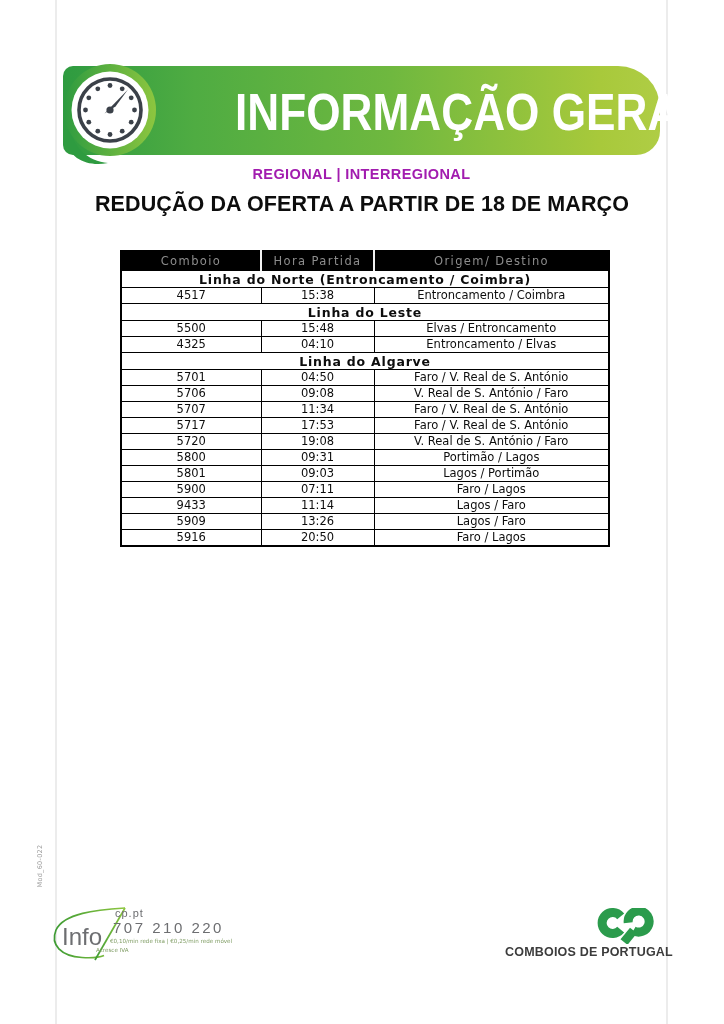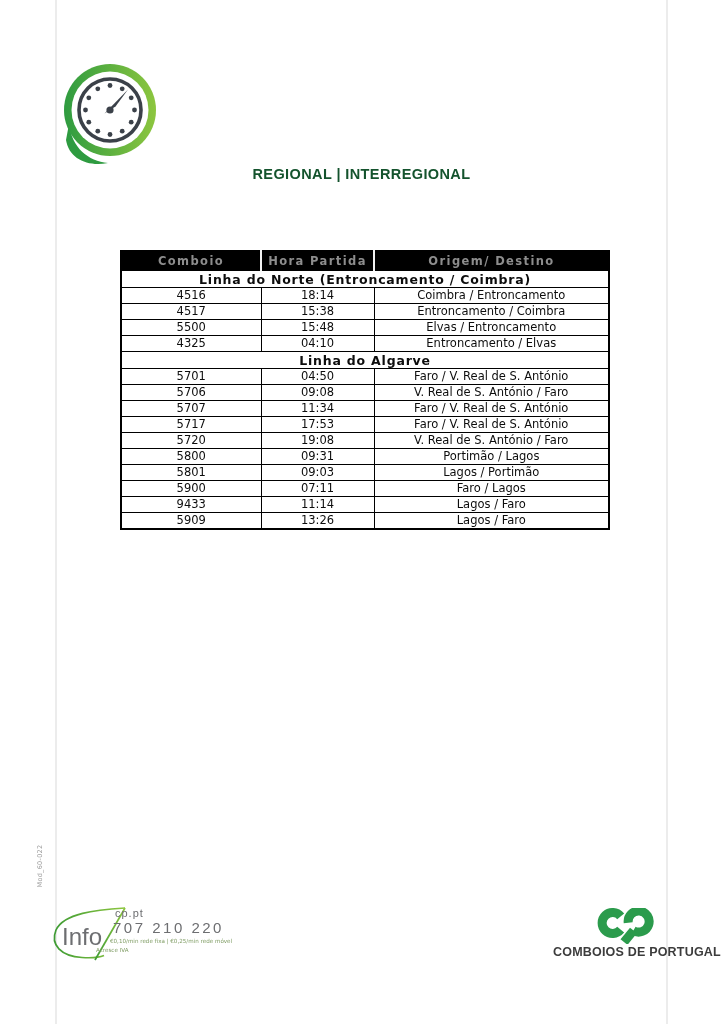--- a/index.html
+++ b/index.html
@@ -19,74 +19,76 @@
   }
   .banner-title{
     position:absolute;left:172px;top:0;height:89px;line-height:92px;
     color:#ffffff;font-size:52px;font-weight:bold;letter-spacing:0px;
     transform:scaleX(0.85);transform-origin:left center;white-space:nowrap;
   }
   .gauge-svg{position:absolute;left:58px;top:60px;}
 
   .subtitle{
     position:absolute;left:56px;top:166px;width:611px;text-align:center;
-    color:#14532d;font-size:14.5px;font-weight:bold;letter-spacing:0.4px;
+    color:#a21caf;font-size:14.5px;font-weight:bold;letter-spacing:0.4px;
   }
   .doc-title{
     position:absolute;left:30px;top:192px;width:664px;text-align:center;
     color:#0d0d0d;font-size:21.5px;font-weight:bold;letter-spacing:0.1px;
     font-family:"Liberation Sans",sans-serif;
   }
 
   
   table.schedule{
     position:absolute;left:120px;top:250px;width:488px;
     border-collapse:collapse;table-layout:fixed;
     border:2.5px solid #000;
     font-family:"DejaVu Sans",sans-serif;
   }
   table.schedule th,table.schedule td{
     border:1.6px solid #000;text-align:center;vertical-align:middle;
     padding:1px 2px;font-size:11.5px;line-height:13px;color:#0d0d0d;
     overflow:hidden;white-space:nowrap;
   }
   table.schedule thead th{
-    background:#000000;color:#8d8d8d;font-size:11.5px;font-weight:bold;
+    background:#000000;color:#8d8d8d;font-size:11.5px;font-weight:normal;
     letter-spacing:1.4px;padding:2.5px 2px;
   }
   table.schedule thead th:not(:first-child){border-left:2px solid #f2f2f2;}
   table.schedule tr.section-row td{
     font-weight:bold;font-size:12.5px;letter-spacing:0.8px;padding:1.5px 2px;
   }
 
   
   .info-svg{position:absolute;left:46px;top:900px;}
   
   .cp-svg{position:absolute;left:597px;top:908px;}
   .cp-name{
     position:absolute;left:505px;top:945px;width:162px;text-align:right;
     color:#3c3c3c;font-size:12.5px;font-weight:bold;letter-spacing:0.2px;
     white-space:nowrap;
-    margin-left:48px;
   }
   .side-label{
     position:absolute;left:10px;top:862px;width:60px;text-align:center;
     transform:rotate(-90deg);transform-origin:center;
     color:#9b9b9b;font-size:6.5px;letter-spacing:0.3px;
     font-family:"DejaVu Sans",sans-serif;
   }
 </style>
 </head>
 <body>
 
 <div class="page">
 
   <div class="edge-line left"></div>
   <div class="edge-line right"></div>
 
+  <div class="banner">
+    <div class="banner-title">INFORMAÇÃO GERAL</div>
+  </div>
 
   <svg class="gauge-svg" width="104" height="106" viewBox="0 0 104 106">
     <defs>
       <linearGradient id="ring-grad" x1="0" y1="0" x2="1" y2="0">
         <stop offset="0" stop-color="#2E9B40"></stop>
         <stop offset="1" stop-color="#8DC63F"></stop>
       </linearGradient>
     </defs>
     <path d="M11,64 C14,88 30,101 50,103 C30,107 11,99 8,80 Z" fill="#2E9B40"></path>
     <circle cx="52" cy="50" r="46" fill="url(#ring-grad)"></circle>
@@ -104,48 +106,47 @@
       <circle cx="30.8" cy="62.2" r="2.4"></circle>
         <circle cx="27.5" cy="50" r="2.4"></circle>
       <circle cx="30.8" cy="37.8" r="2.4"></circle>
         <circle cx="39.8" cy="28.8" r="2.4"></circle>
     </g>
     <polygon points="46.5,53.5 57.5,46.5 70,29.5" fill="#3B4149"></polygon>
     <circle cx="52" cy="50" r="3.6" fill="#3B4149"></circle>
   </svg>
 
   <div class="subtitle">REGIONAL | INTERREGIONAL</div>
+  <div class="doc-title">REDUÇÃO DA OFERTA A PARTIR DE 18 DE MARÇO</div>
 
   <table class="schedule">
     <colgroup>
         <col style="width:140px">
         <col style="width:113px">
         <col style="width:235px">
       </colgroup>
     <thead>
       <tr>
         <th>Comboio</th>
         <th>Hora Partida</th>
         <th>Origem/ Destino</th>
       </tr>
     </thead>
     <tbody>
         <tr class="section-row">
           <td colspan="3">Linha do Norte (Entroncamento / Coimbra)</td>
         </tr>
         <tr>
-          <td>4516</td>
-          <td>18:14</td>
-          <td>Coimbra / Entroncamento</td>
-        </tr>
-        <tr>
           <td>4517</td>
           <td>15:38</td>
           <td>Entroncamento / Coimbra</td>
         </tr>
+        <tr class="section-row">
+          <td colspan="3">Linha do Leste</td>
+        </tr>
         <tr>
           <td>5500</td>
           <td>15:48</td>
           <td>Elvas / Entroncamento</td>
         </tr>
         <tr>
           <td>4325</td>
           <td>04:10</td>
           <td>Entroncamento / Elvas</td>
         </tr>
@@ -194,20 +195,25 @@
         </tr>
         <tr>
           <td>9433</td>
           <td>11:14</td>
           <td>Lagos / Faro</td>
         </tr>
         <tr>
           <td>5909</td>
           <td>13:26</td>
           <td>Lagos / Faro</td>
+        </tr>
+        <tr>
+          <td>5916</td>
+          <td>20:50</td>
+          <td>Faro / Lagos</td>
         </tr>
       </tbody>
   </table>
 
   <div class="side-label">Mod_60-022</div>
 
   <svg class="info-svg" width="214" height="64" viewBox="0 0 214 64">
     <defs>
       <linearGradient id="info-grad" x1="0" y1="0" x2="1" y2="0">
         <stop offset="0" stop-color="#3F9C35"></stop>

